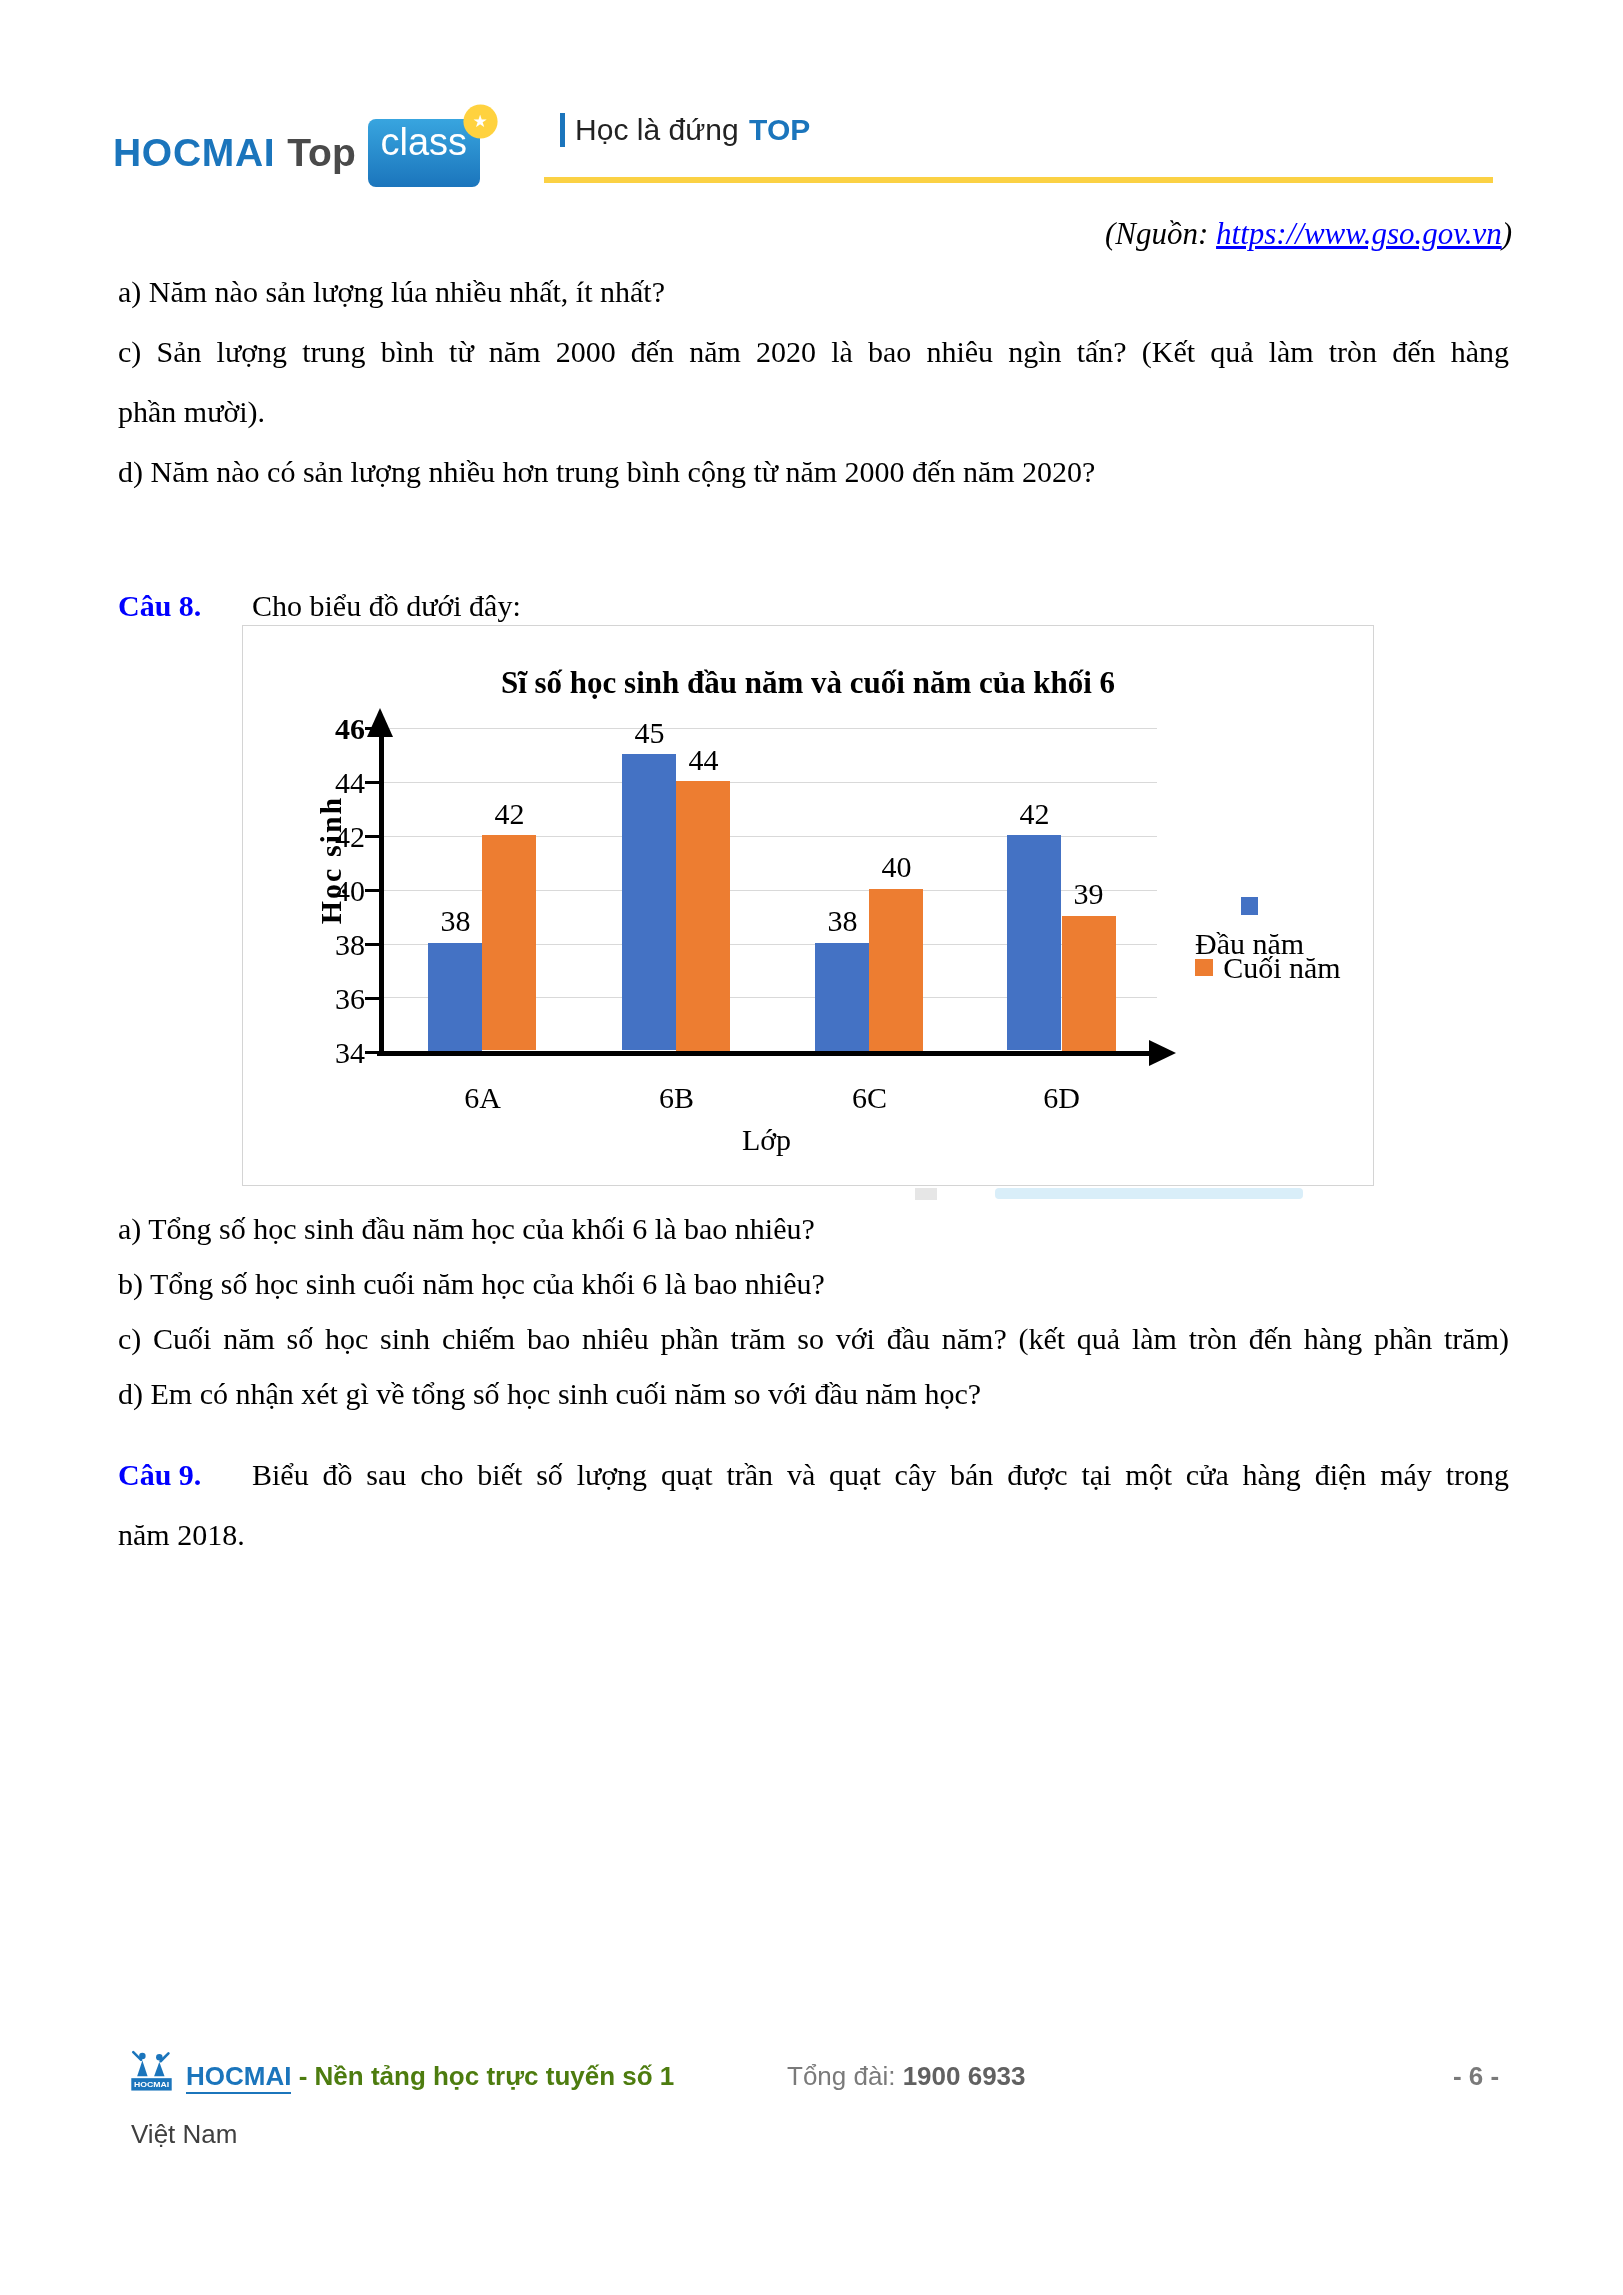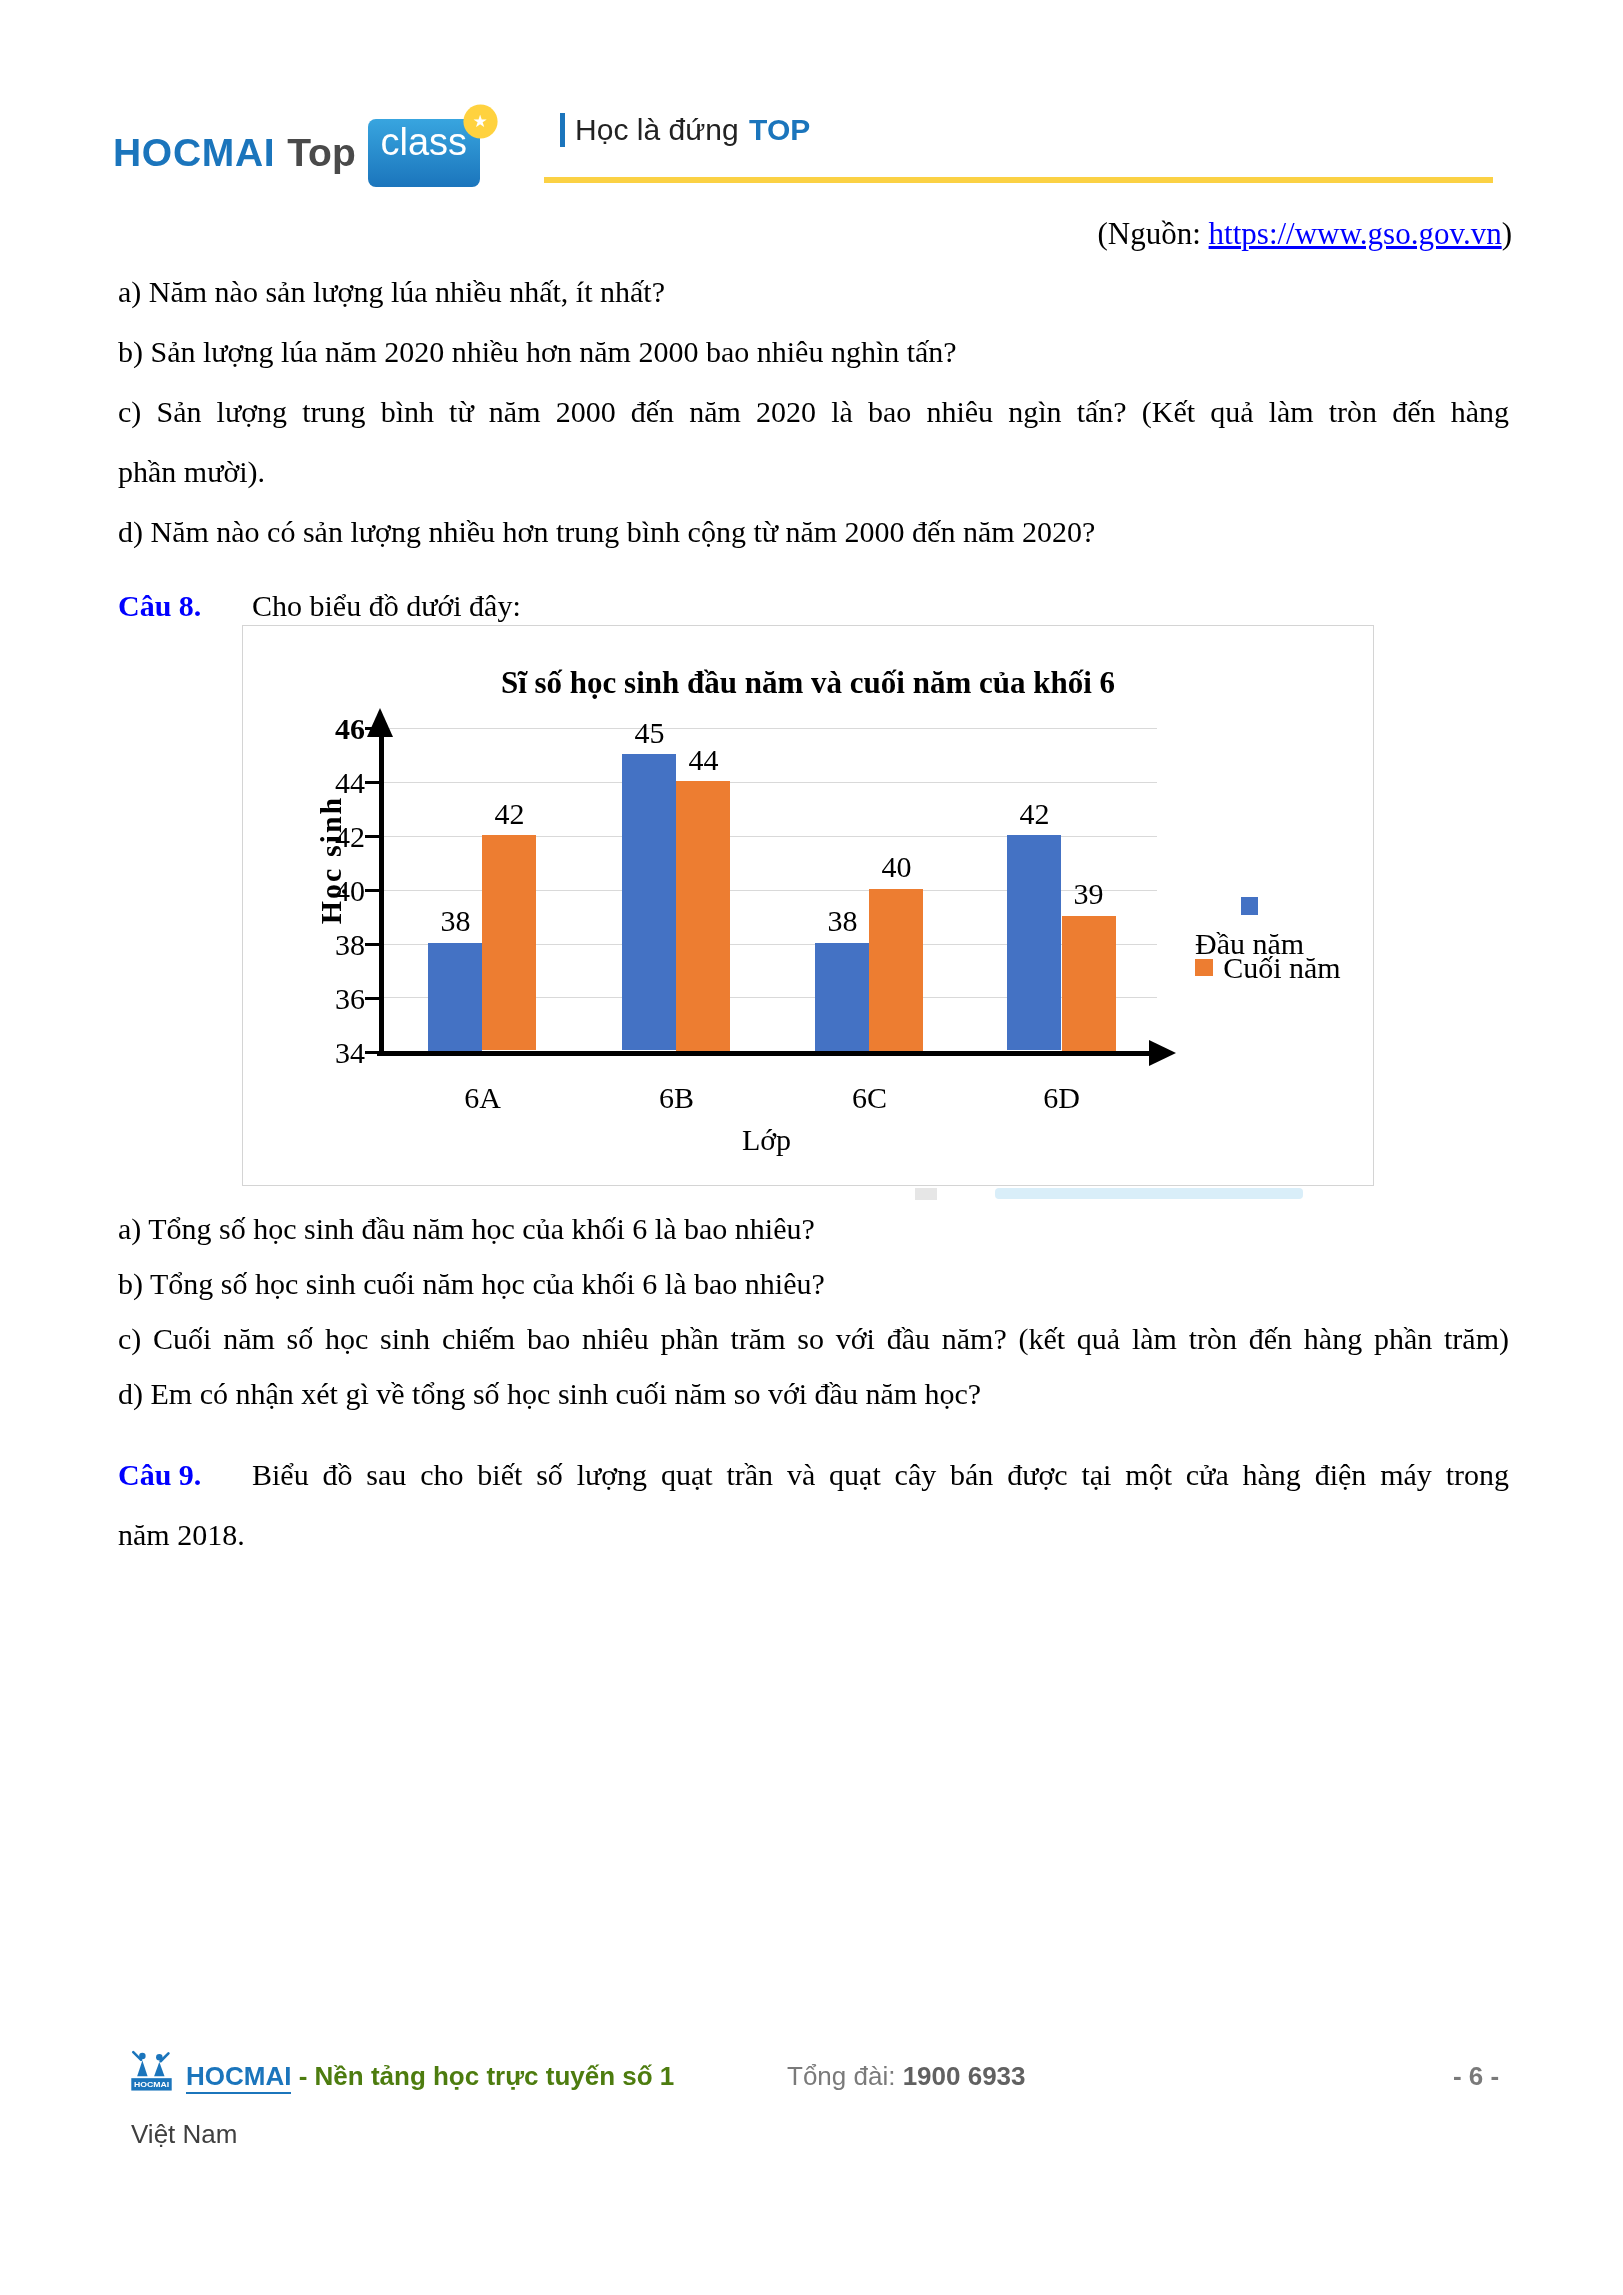--- a/index.html
+++ b/index.html
@@ -17,21 +17,21 @@
               border-radius:50%;display:flex;align-items:center;justify-content:center;
               color:#fff;font-size:17px;box-shadow:0 0 0 2.6px #FFD23F;}
   .tagline{position:absolute;left:560px;top:113px;display:flex;align-items:center;gap:10.5px;
            font-family:"Liberation Sans","DejaVu Sans",sans-serif;font-size:30px;font-weight:500;color:#222;}
   .tagline-bar{width:4.6px;height:34px;background:#1B75BC;}
   .tagline-top{font-weight:800;color:#1B75BC;}
   .yellow-rule{position:absolute;left:544px;top:177px;width:949px;height:5.9px;background:#FBD144;}
 
   
   .source-line{position:absolute;left:720px;top:216px;width:792px;text-align:right;
-               font-size:31px;}
+               font-style:italic;font-size:31px;}
   .source-link{color:#0000FF;text-decoration:underline;}
 
   
   .qblock1{position:absolute;left:118px;top:262px;width:1391px;font-size:30px;line-height:60px;}
   .qblock2{position:absolute;left:118px;top:1201px;width:1391px;font-size:30px;line-height:55px;}
   .justify{text-align:justify;text-align-last:justify;}
   .cau-row{position:absolute;left:118px;width:1391px;font-size:30px;line-height:60px;}
   .cau8-row{top:576px;}
   .cau9-row{top:1445px;}
   .cau-label{color:#0000FF;font-weight:700;display:inline-block;width:134px;}
@@ -100,21 +100,20 @@
     <span class="tagline-bar"></span>
     <span>Học là đứng</span>
     <span class="tagline-top">TOP</span>
   </div>
   <div class="yellow-rule"></div>
 
   <div class="source-line"><span>(Nguồn: </span><a href="#" class="source-link">https://www.gso.gov.vn</a><span>)</span></div>
 
   <div class="qblock1">
     <div>a) Năm nào sản lượng lúa nhiều nhất, ít nhất?</div>
-    <div>b) Sản lượng lúa năm 2020 nhiều hơn năm 2000 bao nhiêu nghìn tấn?</div>
     <div class="justify">c) Sản lượng trung bình từ năm 2000 đến năm 2020 là bao nhiêu ngìn tấn? (Kết quả làm tròn đến hàng</div>
     <div>phần mười).</div>
     <div>d) Năm nào có sản lượng nhiều hơn trung bình cộng từ năm 2000 đến năm 2020?</div>
   </div>
 
   <div class="cau-row cau8-row">
     <span class="cau-label">Câu 8.</span><span>Cho biểu đồ dưới đây:</span>
   </div>
 
   <div class="chart-box" id="chart-canvas">

